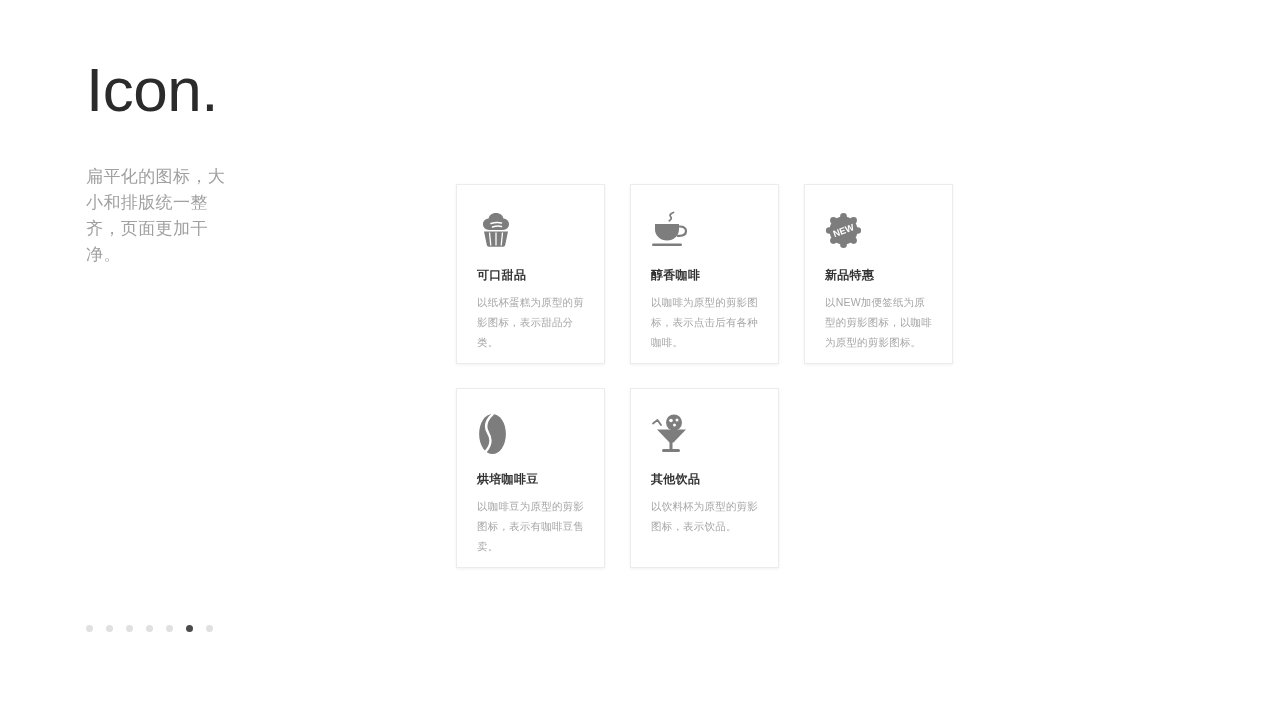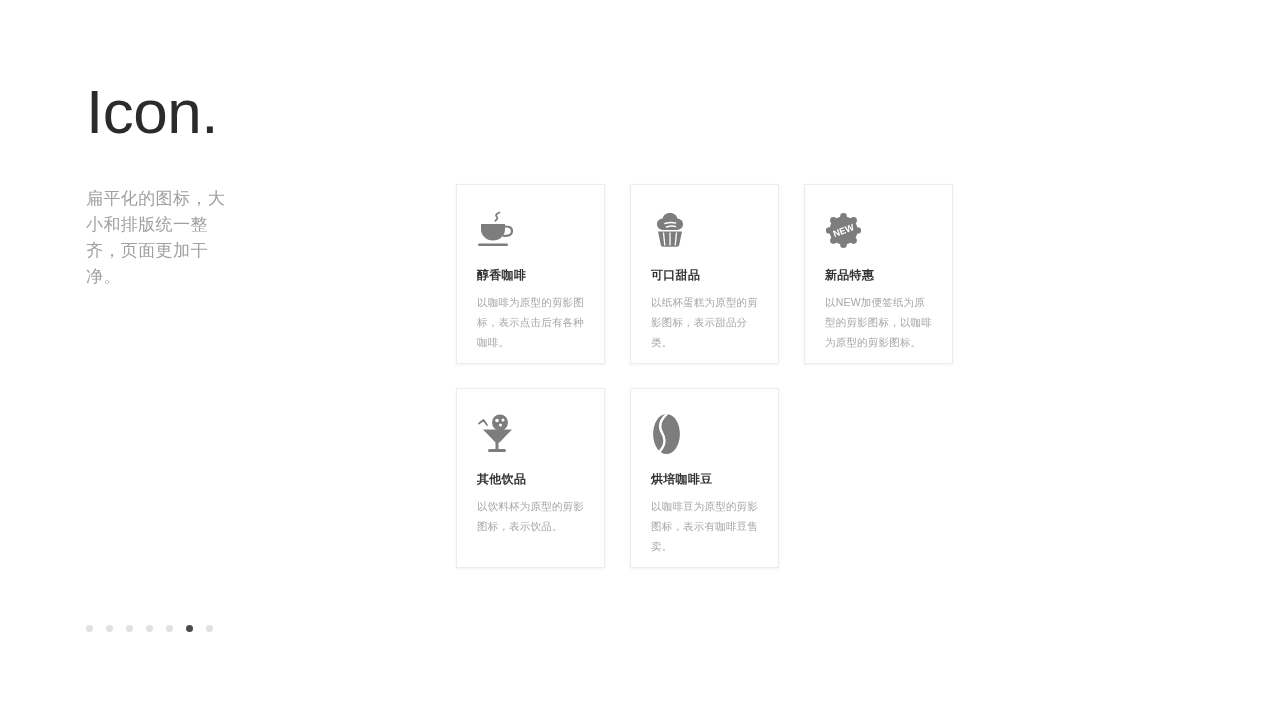--- a/index.html
+++ b/index.html
@@ -13,21 +13,21 @@
     font-family: "Liberation Sans", "DejaVu Sans", sans-serif;
     overflow: hidden;
     position: relative;
     -webkit-font-smoothing: antialiased;
   }
 
   
   .left-panel {
     position: absolute;
     left: 86px;
-    top: 80px;
+    top: 58px;
     width: 300px;
   }
   .page-title {
     font-size: 62px;
     line-height: 64px;
     font-weight: 400;
     color: #2b2b2b;
     letter-spacing: -0.5px;
     margin: 0;
   }
@@ -111,43 +111,43 @@
 
 <div class="left-panel">
   <h1 class="page-title">Icon.</h1>
   <p class="page-desc">扁平化的图标，大小和排版统一整齐，页面更加干净。</p>
 </div>
 
 <div class="card-grid">
 
   <div class="card">
     <div class="card-icon">
-      <svg width="42" height="40" viewBox="0 0 42 40" fill="none">
-        <path d="M22.5 2.5c-3 1.2-4.2 2.6-3 4 1.3 1.5 1.1 2.8-1.2 4.2" stroke="#7d7d7d" stroke-width="1.8" stroke-linecap="round" fill="none"></path>
-        <path d="M4 14h24v5.5c0 6.2-5.4 11-12 11s-12-4.8-12-11V14z" fill="#7d7d7d"></path>
-        <path d="M28.5 16.5c4.2 0 6.5 1.8 6.5 4.6 0 2.9-2.4 4.8-6.8 4.8h-1.4" stroke="#7d7d7d" stroke-width="2.2" fill="none" stroke-linecap="round"></path>
-        <rect x="1" y="33.5" width="30" height="2.6" rx="1.3" fill="#7d7d7d"></rect>
-      </svg>
-    </div>
-    <div class="card-title">醇香咖啡</div>
-    <div class="card-desc">以咖啡为原型的剪影图标，表示点击后有各种咖啡。</div>
-  </div>
-
-  <div class="card">
-    <div class="card-icon">
       <svg width="38" height="40" viewBox="0 0 38 40" fill="none">
         <path d="M19 3c-4.4 0-7 2.6-7.4 5.6C8.3 8.9 6 11.3 6 14.3c0 3.2 2.7 5.7 6.2 5.7h13.6c3.5 0 6.2-2.5 6.2-5.7 0-3-2.3-5.4-5.6-5.7C26 5.6 23.4 3 19 3z" fill="#7d7d7d"></path>
         <path d="M14 13.5c3.5-1.2 7-1.4 10.5-0.6" stroke="#ffffff" stroke-width="1.5" stroke-linecap="round"></path>
         <path d="M15.5 17c3-1 6-1.2 9-0.6" stroke="#ffffff" stroke-width="1.5" stroke-linecap="round"></path>
         <path d="M7 21.5h24l-2.8 13.5c-0.2 1-1.1 1.7-2.1 1.7H11.9c-1 0-1.9-0.7-2.1-1.7L7 21.5z" fill="#7d7d7d"></path>
         <path d="M12.5 22.5l1.3 13M19 22.5v13M25.5 22.5l-1.3 13" stroke="#ffffff" stroke-width="1.3"></path>
       </svg>
     </div>
     <div class="card-title">可口甜品</div>
     <div class="card-desc">以纸杯蛋糕为原型的剪影图标，表示甜品分类。</div>
+  </div>
+
+  <div class="card">
+    <div class="card-icon">
+      <svg width="42" height="40" viewBox="0 0 42 40" fill="none">
+        <path d="M22.5 2.5c-3 1.2-4.2 2.6-3 4 1.3 1.5 1.1 2.8-1.2 4.2" stroke="#7d7d7d" stroke-width="1.8" stroke-linecap="round" fill="none"></path>
+        <path d="M4 14h24v5.5c0 6.2-5.4 11-12 11s-12-4.8-12-11V14z" fill="#7d7d7d"></path>
+        <path d="M28.5 16.5c4.2 0 6.5 1.8 6.5 4.6 0 2.9-2.4 4.8-6.8 4.8h-1.4" stroke="#7d7d7d" stroke-width="2.2" fill="none" stroke-linecap="round"></path>
+        <rect x="1" y="33.5" width="30" height="2.6" rx="1.3" fill="#7d7d7d"></rect>
+      </svg>
+    </div>
+    <div class="card-title">醇香咖啡</div>
+    <div class="card-desc">以咖啡为原型的剪影图标，表示点击后有各种咖啡。</div>
   </div>
 
   <div class="card">
     <div class="card-icon">
       <svg width="37" height="37" viewBox="0 0 40 40" fill="none">
         <g fill="#7d7d7d">
           <circle cx="20" cy="20" r="15.2"></circle>
           <circle cx="20" cy="4.6" r="3.6"></circle>
           <circle cx="30.9" cy="9.1" r="3.6"></circle>
           <circle cx="35.4" cy="20" r="3.6"></circle>
@@ -160,46 +160,46 @@
         <text x="20" y="23.5" fill="#ffffff" font-family="'Liberation Sans', sans-serif" font-size="10" font-weight="bold" text-anchor="middle" transform="rotate(-20 20 20)">NEW</text>
       </svg>
     </div>
     <div class="card-title">新品特惠</div>
     <div class="card-desc">以NEW加便签纸为原型的剪影图标，以咖啡为原型的剪影图标。</div>
   </div>
 
 
   <div class="card">
     <div class="card-icon">
+      <svg width="31" height="42" viewBox="0 0 32 44" fill="none">
+        <ellipse cx="16" cy="22" rx="14" ry="21" fill="#7d7d7d"></ellipse>
+        <path d="M16 1.5c-7 6.5-8.5 13-4.5 19.5 4 6.5 3 14.5-5 21.5" stroke="#ffffff" stroke-width="2.6" fill="none" stroke-linecap="round"></path>
+      </svg>
+    </div>
+    <div class="card-title">烘培咖啡豆</div>
+    <div class="card-desc">以咖啡豆为原型的剪影图标，表示有咖啡豆售卖。</div>
+  </div>
+
+  <div class="card">
+    <div class="card-icon">
       <svg width="40" height="42" viewBox="0 0 40 42" fill="none">
         <path d="M2 10.5l4.5-3.5 3.5 5" stroke="#7d7d7d" stroke-width="1.8" fill="none" stroke-linecap="round" stroke-linejoin="round"></path>
         <circle cx="23" cy="9.5" r="8" fill="#7d7d7d"></circle>
         <circle cx="20" cy="7.5" r="1.8" fill="#ffffff"></circle>
         <circle cx="26" cy="7" r="1.5" fill="#ffffff"></circle>
         <circle cx="23.5" cy="12" r="1.5" fill="#ffffff"></circle>
         <path d="M6 16.5h29L22.5 29.5h-4L6 16.5z" fill="#7d7d7d"></path>
         <rect x="18.5" y="28" width="3" height="9" fill="#7d7d7d"></rect>
         <rect x="11" y="36" width="18" height="3" rx="1.5" fill="#7d7d7d"></rect>
       </svg>
     </div>
     <div class="card-title">其他饮品</div>
     <div class="card-desc">以饮料杯为原型的剪影图标，表示饮品。</div>
   </div>
 
-  <div class="card">
-    <div class="card-icon">
-      <svg width="31" height="42" viewBox="0 0 32 44" fill="none">
-        <ellipse cx="16" cy="22" rx="14" ry="21" fill="#7d7d7d"></ellipse>
-        <path d="M16 1.5c-7 6.5-8.5 13-4.5 19.5 4 6.5 3 14.5-5 21.5" stroke="#ffffff" stroke-width="2.6" fill="none" stroke-linecap="round"></path>
-      </svg>
-    </div>
-    <div class="card-title">烘培咖啡豆</div>
-    <div class="card-desc">以咖啡豆为原型的剪影图标，表示有咖啡豆售卖。</div>
-  </div>
-
 </div>
 
 <div class="pagination">
   <span class="dot"></span>
   <span class="dot"></span>
   <span class="dot"></span>
   <span class="dot"></span>
   <span class="dot"></span>
   <span class="dot active"></span>
   <span class="dot"></span>

